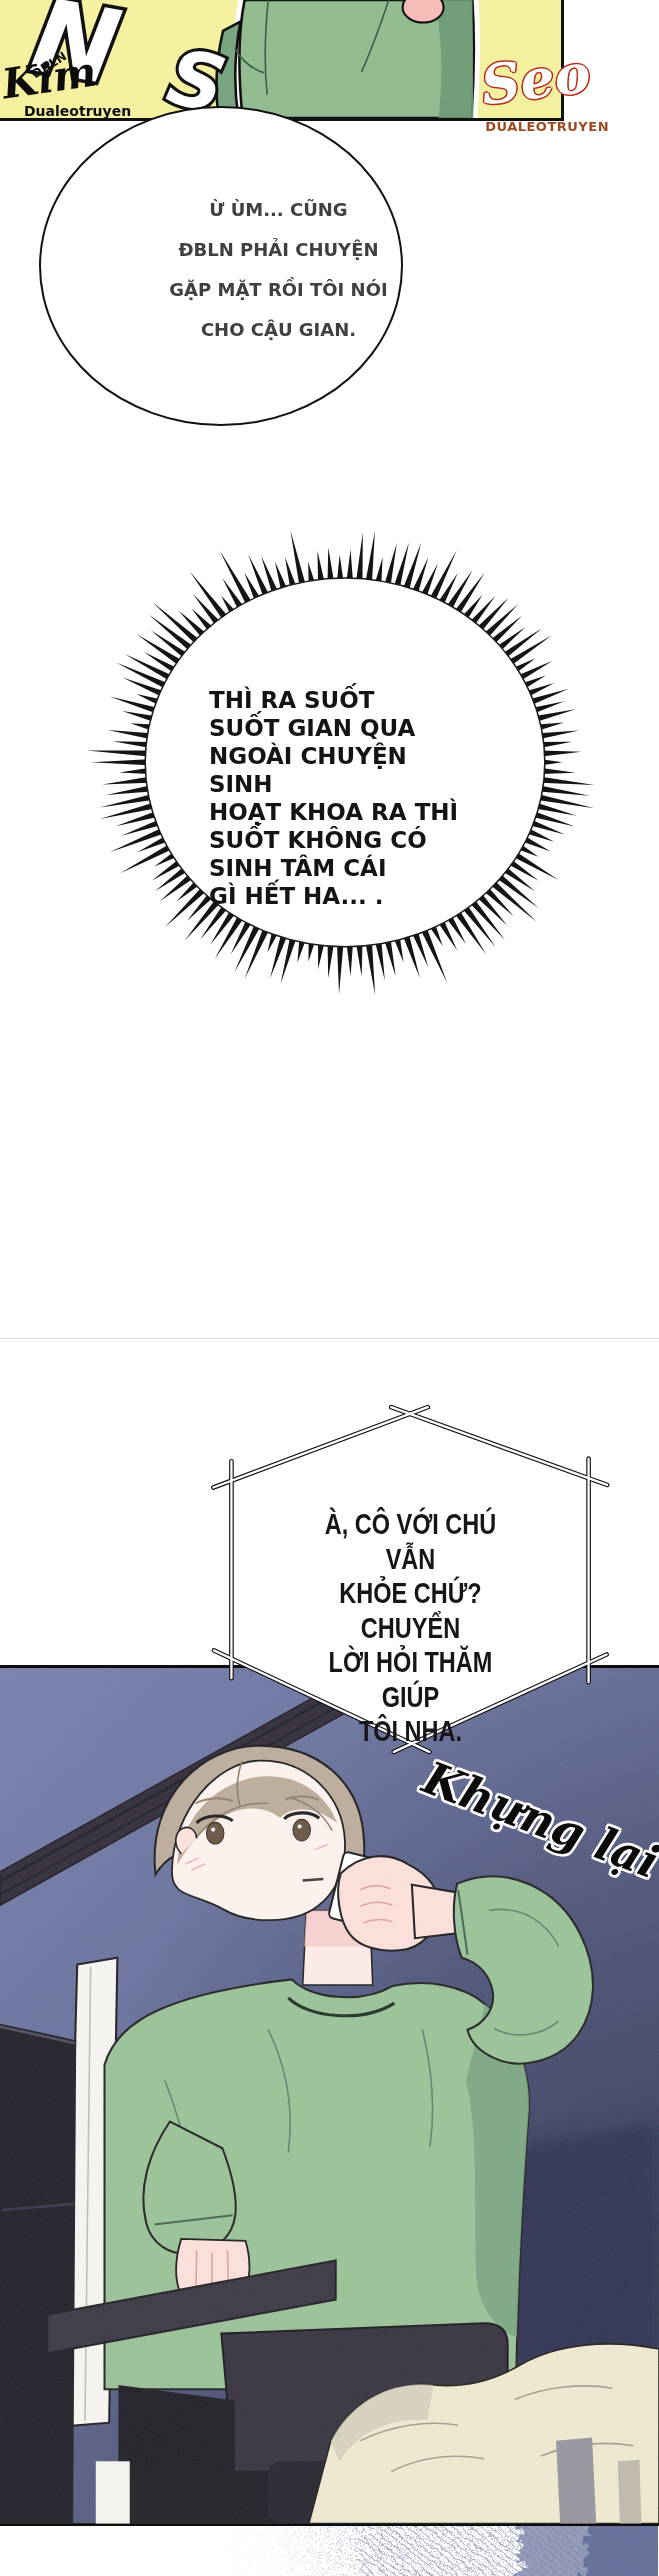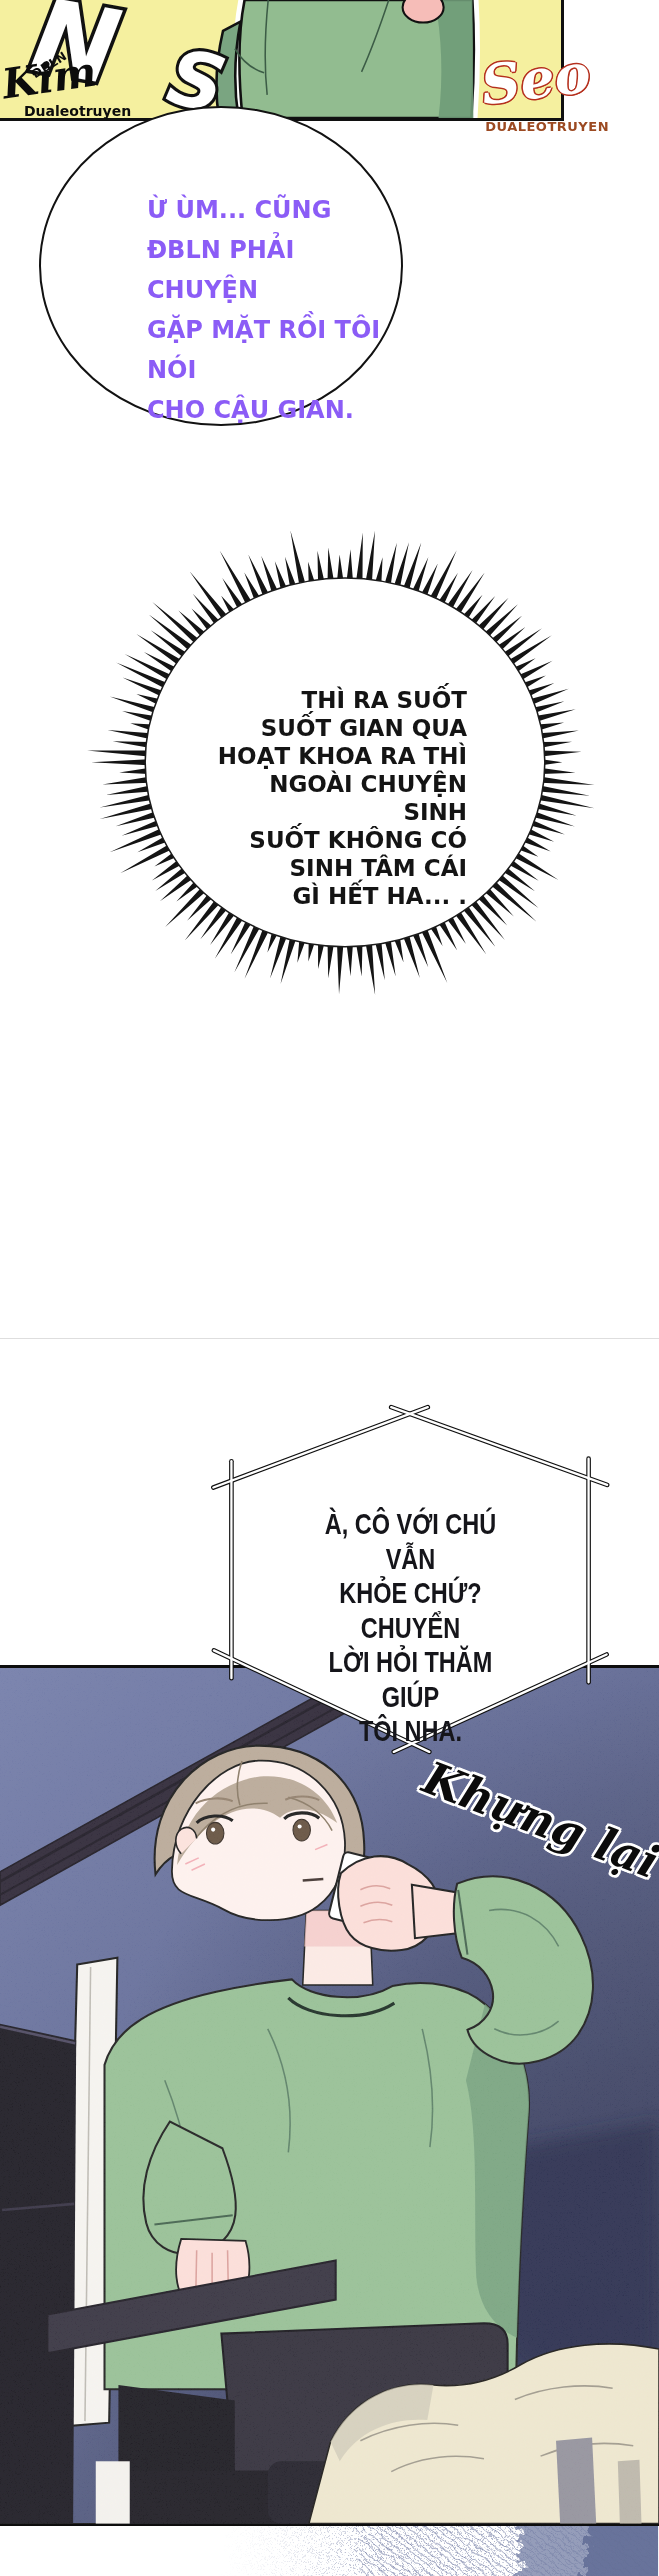--- a/index.html
+++ b/index.html
@@ -19,26 +19,26 @@
   #seo-wm{left:478px;top:47px;width:129px;height:93px;}
   #seo-main{position:absolute;left:3.1px;top:0;font-family:"DejaVu Serif",serif;font-style:italic;
             font-weight:bold;font-size:54px;color:#ffffff;transform:rotate(-7deg);
             text-shadow:1.5px 0 0 #b5301e,-1.5px 0 0 #b5301e,0 1.5px 0 #b5301e,0 -1.5px 0 #b5301e,
                         1px 1px 0 #b5301e,-1px -1px 0 #b5301e;}
   #seo-sub{position:absolute;left:7.2px;top:72px;font-size:13px;font-weight:bold;
            color:#9c4a22;letter-spacing:0.5px;}
   
   #speech1{left:39px;top:106px;width:360px;height:316px;background:#ffffff;
            border:2.6px solid #121212;border-radius:50%;}
-  #speech1-text{left:147px;top:190px;width:263px;font-size:24px;line-height:40px;
-                font-weight:700;color:#8b5cf6;}
+  #speech1-text{left:147px;top:190px;width:263px;font-size:18px;line-height:40px;
+                font-weight:700;color:#404040;text-align:center;}
   
   #thought-svg{left:82px;top:510px;}
   #thought-text{left:209px;top:686px;width:258px;font-size:23px;line-height:28px;
-                font-weight:700;color:#141414;text-align:right;}
+                font-weight:700;color:#141414;text-align:left;}
   
   #divider{left:0;top:1338px;width:659px;height:1px;background:#d6d6d6;opacity:.8;}
   
   #dark-panel{left:0;top:1665px;width:659px;height:861px;box-sizing:border-box;
               border-top:3.1px solid #0d0d0d;border-bottom:3.1px solid #0d0d0d;
               background:linear-gradient(135deg,#6e78a6 0%,#5a6390 40%,#414769 75%,#303457 100%);}
   
   #hex-svg{left:185px;top:1370px;}
   #hex-text{left:297px;top:1507px;width:227px;font-family:"Liberation Sans",sans-serif;
             font-size:28px;line-height:32px;font-weight:700;color:#15151a;text-align:center;
@@ -99,22 +99,22 @@
 
   <svg id="thought-svg" class="abs" width="526" height="515" viewBox="0 0 1020 1000">
     <g id="spikes">
         <path d="M891.9,484.2 L932.0,490.0 L891.9,495.8 Z M891.8,501.2 L957.5,510.2 L891.2,512.8 Z M890.8,518.2 L994.5,534.1 L889.6,529.7 Z M888.8,535.1 L985.1,555.0 L887.0,546.6 Z M886.0,551.9 L994.4,579.1 L883.6,563.3 Z M882.4,568.6 L960.0,593.7 L879.3,579.8 Z M877.8,585.1 L956.2,614.6 L874.2,596.2 Z M872.4,601.4 L936.8,630.2 L868.2,612.3 Z M866.1,617.4 L916.1,644.0 L861.4,628.1 Z M859.0,633.1 L909.6,663.0 L853.7,643.6 Z M851.1,648.4 L885.5,673.1 L845.3,658.7 Z M842.4,663.4 L924.6,718.6 L836.0,673.4 Z M832.9,678.0 L886.0,719.9 L826.0,687.7 Z M822.7,692.2 L878.9,740.4 L815.3,701.6 Z M811.7,705.9 L885.7,773.0 L803.9,714.9 Z M800.1,719.1 L881.9,799.6 L791.7,727.7 Z M787.7,731.7 L837.9,789.1 L778.9,740.0 Z M774.7,743.8 L824.9,806.7 L765.5,751.7 Z M761.1,755.3 L820.5,835.1 L751.5,762.7 Z M746.9,766.1 L802.2,848.5 L736.9,773.2 Z M732.1,776.4 L784.1,862.4 L721.8,782.9 Z M716.9,785.9 L744.8,842.5 L706.2,792.0 Z M701.1,794.8 L727.8,855.4 L690.1,800.4 Z M684.9,802.9 L699.5,846.4 L673.6,808.1 Z M668.3,810.4 L708.6,918.4 L656.8,815.0 Z M651.3,817.0 L671.6,888.1 L639.6,821.1 Z M634.0,822.9 L655.3,908.8 L622.1,826.5 Z M616.4,828.1 L623.7,878.8 L604.3,831.1 Z M598.5,832.4 L608.4,906.0 L586.3,834.9 Z M580.5,836.0 L587.3,913.3 L568.1,837.9 Z M562.3,838.7 L568.5,941.9 L549.8,840.1 Z M543.9,840.6 L542.4,905.6 L531.4,841.4 Z M525.5,841.7 L520.8,905.5 L513.0,842.0 Z M507.0,842.0 L498.4,940.5 L494.5,841.7 Z M488.6,841.4 L477.4,909.3 L476.1,840.6 Z M470.2,840.1 L457.7,891.1 L457.7,838.7 Z M451.9,837.9 L438.9,876.9 L439.5,836.0 Z M433.7,834.9 L417.5,879.2 L421.5,832.4 Z M415.7,831.1 L384.9,920.4 L403.6,828.1 Z M397.9,826.5 L364.4,909.7 L386.0,822.9 Z M380.4,821.1 L359.3,859.3 L368.7,817.0 Z M363.2,815.0 L315.0,910.1 L351.7,810.4 Z M346.4,808.1 L295.3,897.5 L335.1,802.9 Z M329.9,800.4 L287.9,863.1 L318.9,794.8 Z M313.8,792.0 L257.2,871.5 L303.1,785.9 Z M298.2,782.9 L248.0,844.9 L287.9,776.4 Z M283.1,773.2 L229.1,833.7 L273.1,766.1 Z M268.5,762.7 L198.4,836.4 L258.9,755.3 Z M254.5,751.7 L203.4,797.7 L245.3,743.8 Z M241.1,740.0 L160.8,809.9 L232.3,731.7 Z M228.3,727.7 L182.7,760.1 L219.9,719.1 Z M216.1,714.9 L150.5,759.9 L208.3,705.9 Z M204.7,701.6 L141.6,740.0 L197.3,692.2 Z M194.0,687.7 L135.1,719.2 L187.1,678.0 Z M184.0,673.4 L139.9,692.4 L177.6,663.4 Z M174.7,658.7 L73.4,705.2 L168.9,648.4 Z M166.3,643.6 L106.8,664.7 L161.0,633.1 Z M158.6,628.1 L52.9,664.8 L153.9,617.4 Z M151.8,612.3 L76.1,632.7 L147.6,601.4 Z M145.8,596.2 L64.8,614.3 L142.2,585.1 Z M140.7,579.8 L33.9,600.2 L137.6,568.6 Z M136.4,563.3 L33.7,577.5 L134.0,551.9 Z M133.0,546.6 L45.8,553.4 L131.2,535.1 Z M130.4,529.7 L38.9,532.8 L129.2,518.2 Z M128.8,512.8 L71.5,509.8 L128.2,501.2 Z M128.1,495.8 L17.2,490.0 L128.1,484.2 Z M128.2,478.8 L9.3,467.2 L128.8,467.2 Z M129.2,461.8 L58.9,449.2 L130.4,450.3 Z M131.2,444.9 L49.1,427.0 L133.0,433.4 Z M134.0,428.1 L93.1,414.1 L136.4,416.7 Z M137.6,411.4 L77.3,390.5 L140.7,400.2 Z M142.2,394.9 L53.0,362.2 L145.8,383.8 Z M147.6,378.6 L105.0,357.4 L151.8,367.7 Z M153.9,362.6 L78.0,325.4 L158.6,351.9 Z M161.0,346.9 L65.6,296.2 L166.3,336.4 Z M168.9,331.6 L82.2,279.4 L174.7,321.3 Z M177.6,316.6 L119.6,275.6 L184.0,306.6 Z M187.1,302.0 L104.8,241.0 L194.0,292.3 Z M197.3,287.8 L132.8,233.6 L204.7,278.4 Z M208.3,274.1 L129.0,202.8 L216.1,265.1 Z M219.9,260.9 L135.9,178.5 L228.3,252.3 Z M232.3,248.3 L186.6,195.3 L241.1,240.0 Z M245.3,236.2 L212.0,191.5 L254.5,228.3 Z M258.9,224.7 L214.4,162.5 L268.5,217.3 Z M273.1,213.9 L208.2,118.9 L283.1,206.8 Z M287.9,203.6 L269.6,166.4 L298.2,197.1 Z M303.1,194.1 L271.7,131.8 L313.8,188.0 Z M318.9,185.2 L266.6,78.4 L329.9,179.6 Z M335.1,177.1 L314.4,121.3 L346.4,171.9 Z M351.7,169.6 L322.1,86.2 L363.2,165.0 Z M368.7,163.0 L347.2,88.7 L380.4,158.9 Z M386.0,157.1 L373.8,99.3 L397.9,153.5 Z M403.6,151.9 L393.4,90.7 L415.7,148.9 Z M421.5,147.6 L403.9,39.1 L433.7,145.1 Z M439.5,144.0 L438.4,100.3 L451.9,142.1 Z M457.7,141.3 L456.5,79.2 L470.2,139.9 Z M476.1,139.4 L477.5,73.0 L488.6,138.6 Z M494.5,138.3 L499.5,86.3 L507.0,138.0 Z M513.0,138.0 L520.7,76.3 L525.5,138.3 Z M531.4,138.6 L544.6,43.8 L543.9,139.4 Z M549.8,139.9 L568.2,40.2 L562.3,141.3 Z M568.1,142.1 L583.0,91.9 L580.5,144.0 Z M586.3,145.1 L610.7,63.5 L598.5,147.6 Z M604.3,148.9 L634.3,62.4 L616.4,151.9 Z M622.1,153.5 L658.1,62.9 L634.0,157.1 Z M639.6,158.9 L671.9,91.2 L651.3,163.0 Z M656.8,165.0 L690.2,103.9 L668.3,169.6 Z M673.6,171.9 L726.9,78.1 L684.9,177.1 Z M690.1,179.6 L729.3,121.8 L701.1,185.2 Z M706.2,188.0 L757.7,116.7 L716.9,194.1 Z M721.8,197.1 L781.3,121.6 L732.1,203.6 Z M736.9,206.8 L777.0,164.4 L746.9,213.9 Z M751.5,217.3 L801.7,167.1 L761.1,224.7 Z M765.5,228.3 L827.6,170.5 L774.7,236.2 Z M778.9,240.0 L845.7,183.2 L787.7,248.3 Z M791.7,252.3 L854.2,205.0 L800.1,260.9 Z M803.9,265.1 L860.4,227.3 L811.7,274.1 Z M815.3,278.4 L892.4,229.8 L822.7,287.8 Z M826.0,292.3 L911.7,243.3 L832.9,302.0 Z M836.0,306.6 L879.9,287.7 L842.4,316.6 Z M845.3,321.3 L912.9,292.5 L851.1,331.6 Z M853.7,336.4 L900.0,321.4 L859.0,346.9 Z M861.4,351.9 L916.5,335.8 L866.1,362.6 Z M868.2,367.7 L944.4,347.1 L872.4,378.6 Z M874.2,383.8 L936.1,371.4 L877.8,394.9 Z M879.3,400.2 L957.9,386.8 L882.4,411.4 Z M883.6,416.7 L935.4,412.5 L886.0,428.1 Z M887.0,433.4 L964.0,428.0 L888.8,444.9 Z M889.6,450.3 L950.9,450.1 L890.8,461.8 Z M891.2,467.2 L969.3,469.2 L891.8,478.8 Z " fill="#141414"></path>
       </g>
     <ellipse cx="510" cy="490" rx="388" ry="358" fill="#ffffff" stroke="#1a1a1a" stroke-width="3"></ellipse>
   </svg>
   <div id="thought-text" class="abs">
     <div>THÌ RA SUỐT</div>
     <div>SUỐT GIAN QUA</div>
+    <div>NGOÀI CHUYỆN SINH</div>
     <div>HOẠT KHOA RA THÌ</div>
-    <div>NGOÀI CHUYỆN SINH</div>
     <div>SUỐT KHÔNG CÓ</div>
     <div>SINH TÂM CÁI</div>
     <div>GÌ HẾT HA... .</div>
   </div>
 
   <div id="divider" class="abs"></div>
 
   <div id="dark-panel" class="abs">
     <svg width="659" height="856" viewBox="0 0 1280 1661">
       <defs>

